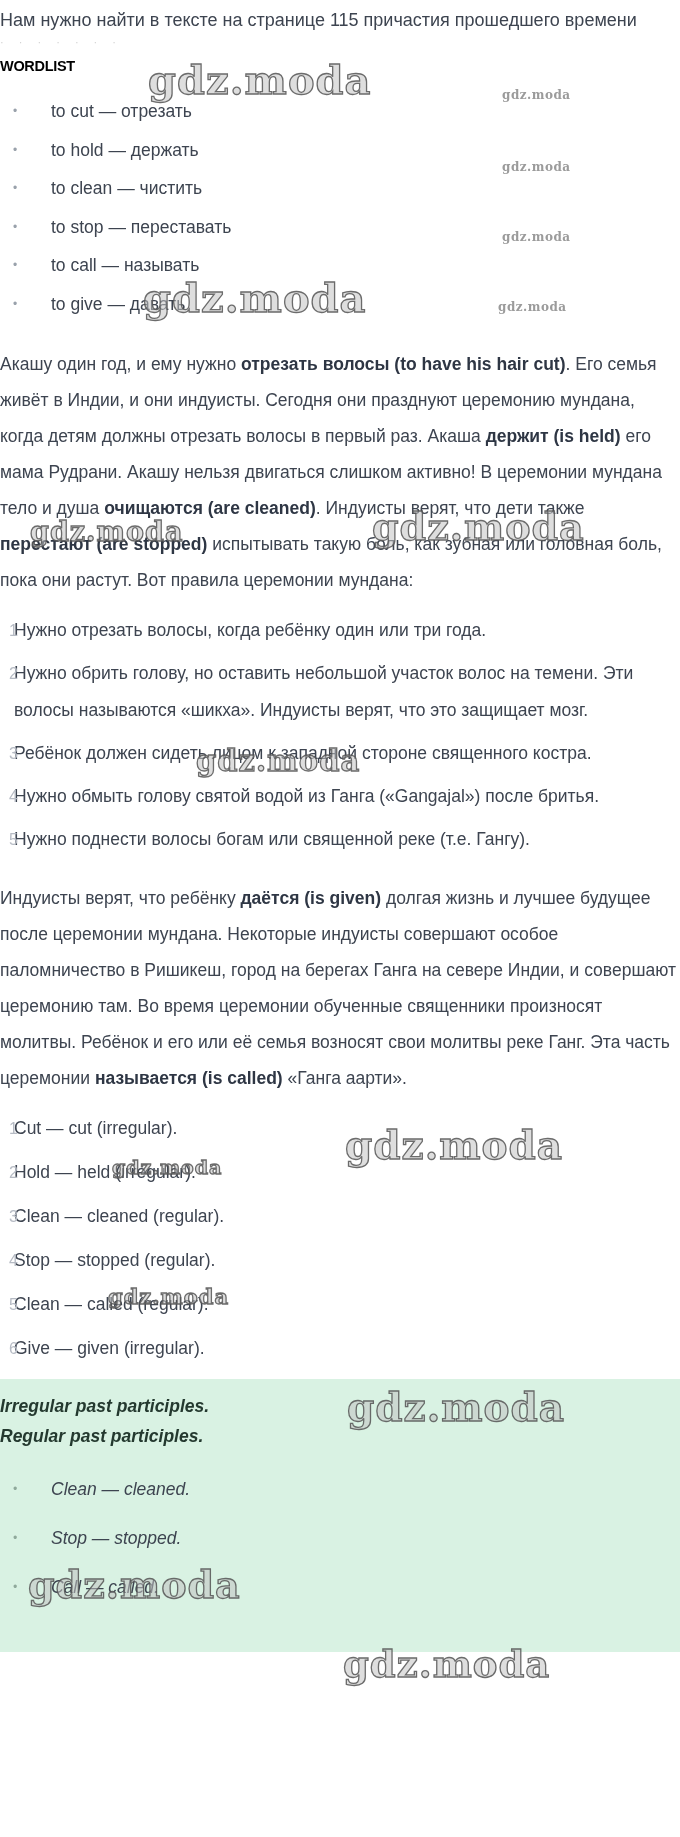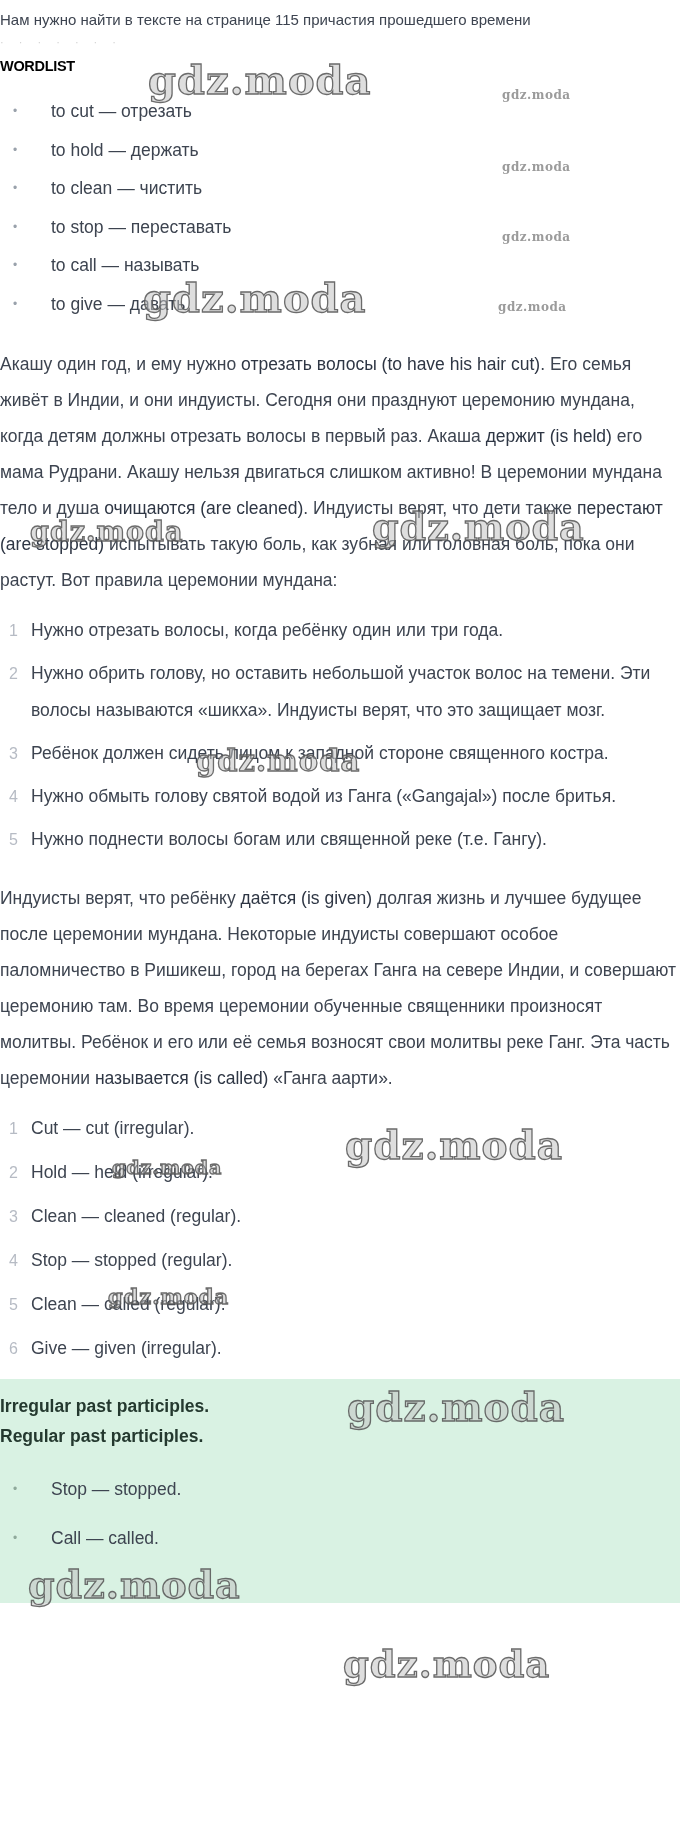--- a/index.html
+++ b/index.html
@@ -13,56 +13,56 @@
   *{box-sizing:border-box;}
   html,body{margin:0;padding:0;}
   body{
     width:680px;height:1837px;background:#ffffff;
     font-family:"Liberation Sans",sans-serif;
     color:var(--body-text);
     overflow:hidden;
   }
   .page{position:relative;width:680px;height:1837px;overflow:hidden;}
 
-  .intro{margin:6px 0 0 0;font-size:15px;line-height:28px;}
+  .intro{margin:6px 0 0 0;font-size:18px;line-height:28px;}
   .faded-line{
     height:16px;margin-top:2px;color:#d2d2d2;font-size:11px;
     letter-spacing:6px;white-space:nowrap;overflow:hidden;
   }
   .wordlist-heading{
     margin:4px 0 0 0;font-size:14.5px;font-weight:bold;color:#000000;
     letter-spacing:-0.3px;line-height:20px;
   }
 
   ul.dots{list-style:none;margin:16px 0 0 0;padding:0;}
   ul.dots li{
     position:relative;padding-left:51px;font-size:17.5px;line-height:38.6px;
   }
   ul.dots li::before{
     content:"•";position:absolute;left:13px;top:0;
     color:var(--bullet-gray);font-size:12px;
   }
 
   p.body{margin:22px 0 0 0;font-size:17.5px;line-height:36px;}
-  p.body .b{font-weight:normal;color:var(--bold-text);}
+  p.body .b{font-weight:bold;color:var(--bold-text);}
 
   ol.numbered{list-style:none;margin:14px 0 0 0;padding:0;counter-reset:n;}
   ol.numbered li{
-    counter-increment:n;position:relative;padding-left:31px;
+    counter-increment:n;position:relative;padding-left:14px;
     font-size:17.5px;line-height:37px;margin-bottom:6px;
   }
   ol.numbered li::before{
     content:counter(n);position:absolute;left:9px;top:0;
     color:var(--num-gray);font-size:16px;
   }
   ol.verbs li{margin-bottom:7px;}
 
   .green-panel{
     margin-top:12px;background:var(--green-bg);
-    padding:12px 0 18px 0;width:680px;
+    padding:12px 0 18px 0;width:680px;font-style:italic;
   }
   .green-panel .section-heading{
     margin:0;font-size:17.5px;font-weight:bold;color:var(--green-head);
     line-height:30px;
   }
   .green-panel ul.dots{margin-top:14px;margin-bottom:22px;}
   .green-panel ul.dots li{line-height:49px;}
   .green-panel ul.dots li::before{color:#8fa99b;}
 
   .wm{
@@ -116,20 +116,21 @@
       <li>Clean — cleaned (regular).</li>
       <li>Stop — stopped (regular).</li>
       <li>Clean — called (regular).</li>
       <li>Give — given (irregular).</li>
     </ol>
 
   <div class="green-panel">
     <h4 class="section-heading">Irregular past participles.</h4>
     <h4 class="section-heading">Regular past participles.</h4>
     <ul class="dots">
+        <li>Clean — cleaned.</li>
         <li>Stop — stopped.</li>
         <li>Call — called.</li>
       </ul>
   </div>
 
 <div class="wm wm-lg" style="left: 148px; top: 56px; font-size: 40px;">gdz.moda</div>
     <div class="wm wm-sm" style="left: 502px; top: 88px; font-size: 12px;">gdz.moda</div>
     <div class="wm wm-sm" style="left: 502px; top: 160px; font-size: 12px;">gdz.moda</div>
     <div class="wm wm-sm" style="left: 502px; top: 230px; font-size: 12px;">gdz.moda</div>
     <div class="wm wm-lg" style="left: 143px; top: 274px; font-size: 40px;">gdz.moda</div>

